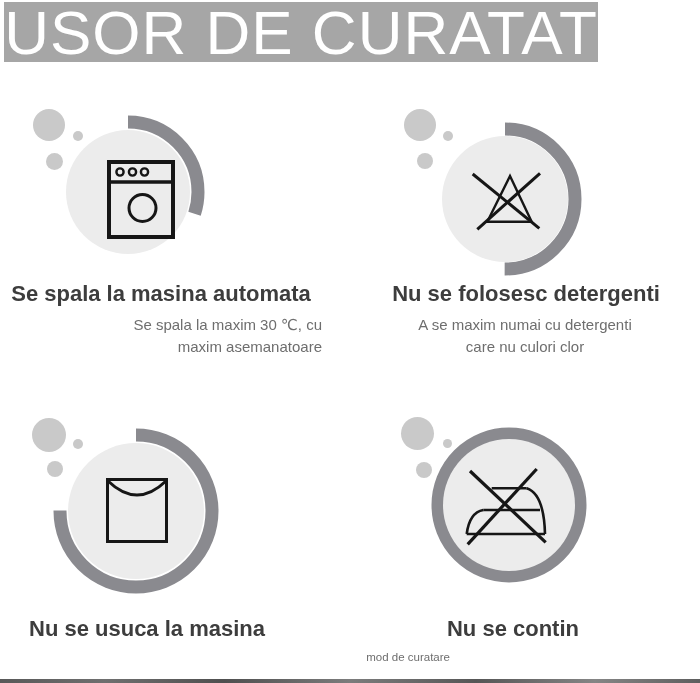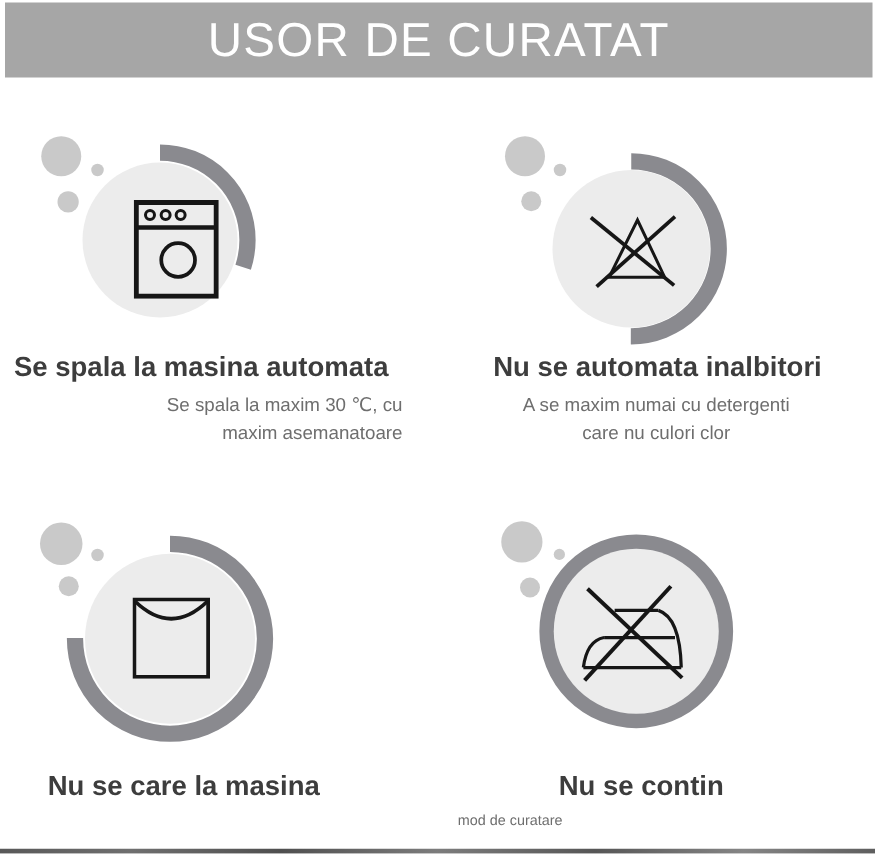--- a/index.html
+++ b/index.html
@@ -5,23 +5,23 @@
   :root{
     --title-bg:#a6a6a6; --title-fg:#ffffff; --ring:#8a8a8f; --circle:#ececec;
     --bubble:#c9c9c9; --ink:#161616; --heading:#3d3d3d; --sub:#6e6e6e;
   }
   html,body{margin:0;padding:0;background:#fff;}
   #canvas{
     position:relative; width:700px; height:683px; overflow:hidden; background:#ffffff;
     font-family:"Liberation Sans","DejaVu Sans",sans-serif;
   }
   .title-bar{
-    position:absolute; left:4px; top:2px; width:694px; height:60px;
+    position:absolute; left:4px; top:2px; width:594px; height:60px;
     background:var(--title-bg); color:var(--title-fg);
-    font-size:38px; line-height:62px; text-align:center; letter-spacing:1px;
+    font-size:62px; line-height:62px; text-align:center; letter-spacing:1px;
     white-space:nowrap;
   }
   .bubble{position:absolute; border-radius:50%; background:var(--bubble);}
   .light-circle{position:absolute; border-radius:50%; background:var(--circle);}
   .ring-svg{position:absolute; overflow:visible;}
   .ring-arc{fill:none; stroke:var(--ring); stroke-width:13px;}
   .icon-svg{position:absolute;}
   .icon-svg *{stroke:var(--ink); fill:none;}
   .heading{
     position:absolute; color:var(--heading); font-size:22px; line-height:26px;
@@ -76,40 +76,40 @@
     <div class="bubble" style="left:417px;top:153px;width:16px;height:16px;"></div>
     <svg class="ring-svg" style="left:405px;top:99px;" width="200" height="200">
       <circle class="ring-arc" cx="100" cy="100" r="70" transform="rotate(-90 100 100)" stroke-dasharray="219.9114857512855 439.822971502571"></circle>
     </svg>
     <div class="light-circle" style="left:442px;top:136px;width:126px;height:126px;"></div>
     <svg class="icon-svg" style="left:470px;top:170px;" width="72" height="62" viewBox="0 0 72 62">
       <polygon points="40,6 17.3,51.7 61.7,51.7" stroke-width="2.4"></polygon>
       <line x1="2.7" y1="4" x2="69.3" y2="58.3" stroke-width="3"></line>
       <line x1="70" y1="3.3" x2="7.3" y2="59.3" stroke-width="3"></line>
     </svg>
-    <div class="heading" style="left:366px;top:281px;width:320px;">Nu se automata inalbitori</div>
+    <div class="heading" style="left:366px;top:281px;width:320px;">Nu se folosesc detergenti</div>
     <div class="subtitle" style="left:365px;top:314px;width:320px;">
       <div>A se maxim numai cu detergenti</div>
       <div>care nu culori clor</div>
     </div>
   </div>
 
   <div>
     <div class="bubble" style="left:32px;top:418px;width:34px;height:34px;"></div>
     <div class="bubble" style="left:73px;top:439px;width:10px;height:10px;"></div>
     <div class="bubble" style="left:47px;top:461px;width:16px;height:16px;"></div>
     <svg class="ring-svg" style="left:36px;top:411px;" width="200" height="200">
       <circle class="ring-arc" cx="100" cy="100" r="76" transform="rotate(-90 100 100)" stroke-dasharray="358.1415625092364 477.5220833456485"></circle>
     </svg>
     <div class="light-circle" style="left:68px;top:443px;width:136px;height:136px;"></div>
     <svg class="icon-svg" style="left:106px;top:478px;" width="62" height="65" viewBox="0 0 62 65">
       <rect x="1.5" y="1.5" width="59" height="62" stroke-width="3"></rect>
       <path d="M2 3 Q31 31 60 3" stroke-width="3"></path>
     </svg>
-    <div class="heading" style="left:0px;top:616px;width:294px;">Nu se care la masina</div>
+    <div class="heading" style="left:0px;top:616px;width:294px;">Nu se usuca la masina</div>
   </div>
 
   <div>
     <div class="bubble" style="left:401px;top:417px;width:33px;height:33px;"></div>
     <div class="bubble" style="left:443px;top:439px;width:9px;height:9px;"></div>
     <div class="bubble" style="left:416px;top:462px;width:16px;height:16px;"></div>
     <svg class="ring-svg" style="left:409px;top:405px;" width="200" height="200">
       <circle class="ring-arc" cx="100" cy="100" r="71" transform="rotate(-90 100 100)" stroke-dasharray="446.1061568097506 446.10615680975064"></circle>
     </svg>
     <div class="light-circle" style="left:443px;top:439px;width:132px;height:132px;"></div>

